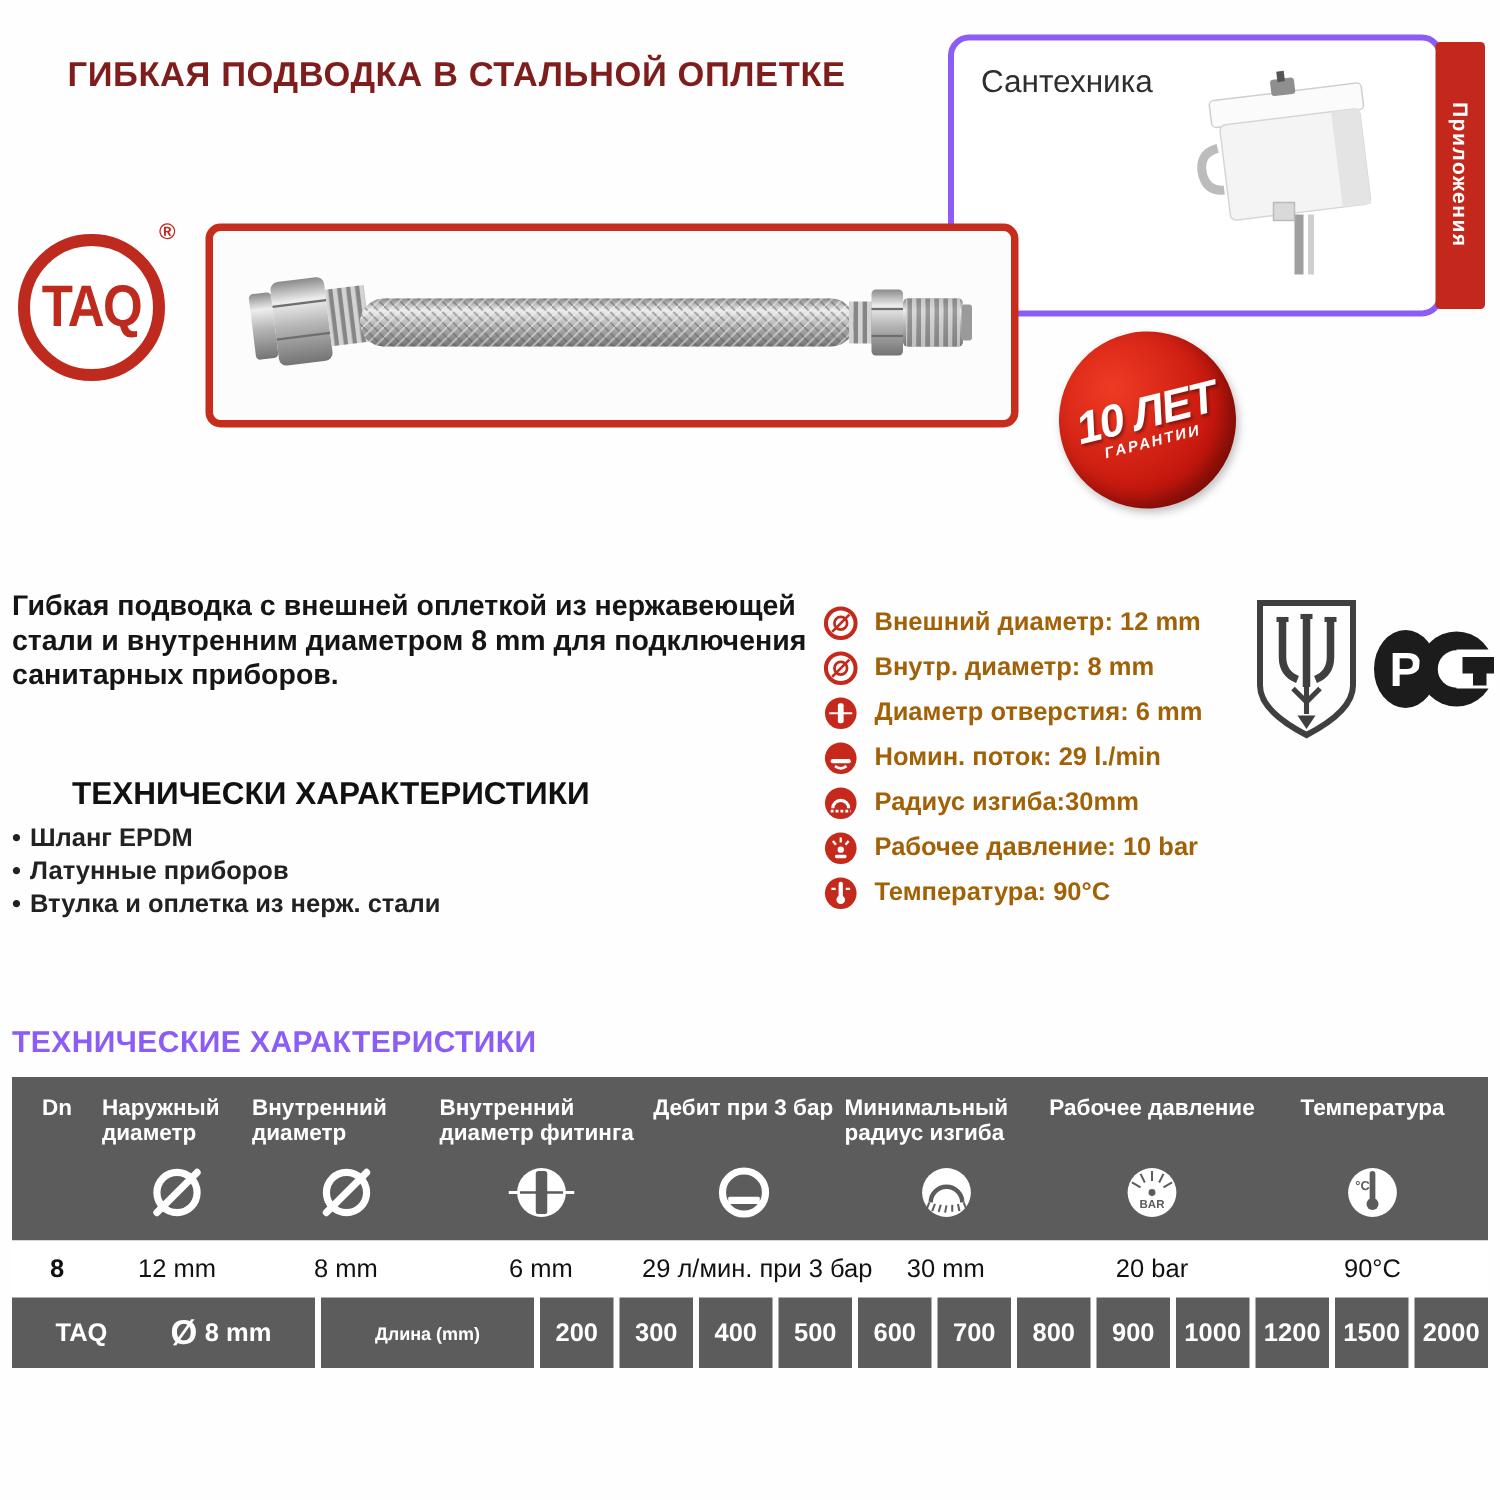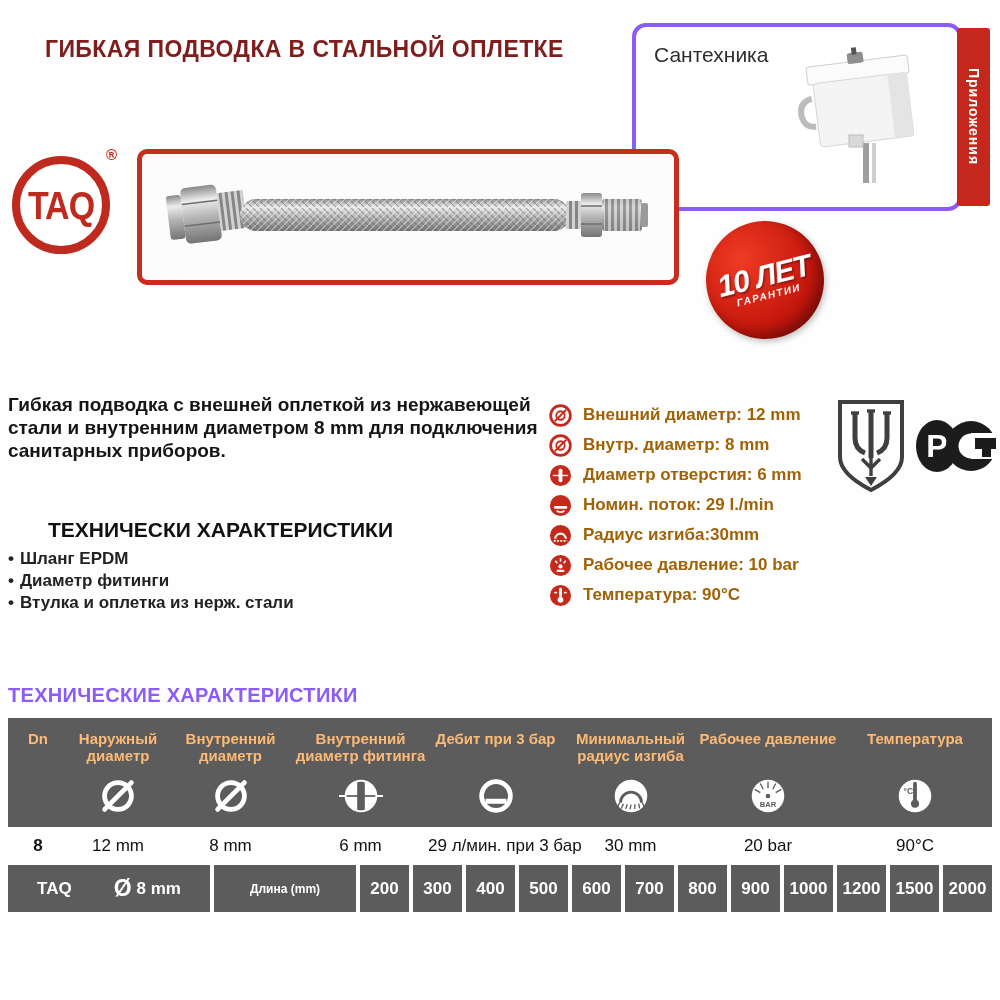--- a/index.html
+++ b/index.html
@@ -47,21 +47,21 @@
   .spec-icon{width:23px;height:23px;flex:0 0 23px;display:flex;}
 
   .trident{position:absolute;left:836px;top:398px;}
   .pct{position:absolute;left:914px;top:410px;}
 
   .table-heading{position:absolute;left:8px;top:684px;font-size:20px;font-weight:bold;color:#8b5cf6;letter-spacing:.3px;}
 
   .spec-table{position:absolute;left:8px;top:718px;width:984px;}
   .thead{display:flex;background:#5c5c5c;height:109px;}
   .th{display:flex;flex-direction:column;align-items:center;box-sizing:border-box;padding-top:12px;
-    color:#fdba74;font-weight:bold;font-size:15px;text-align:center;line-height:1.15;}
+    color:#ffffff;font-weight:bold;font-size:15px;text-align:left;line-height:1.15;}
   .th .hicon{margin-top:auto;margin-bottom:6px;}
   .c0{width:60px;} .c1{width:100px;} .c2{width:125px;} .c3{width:135px;}
   .c4{width:135px;} .c5{width:135px;} .c6{width:140px;} .c7{width:154px;}
   .tdata{display:flex;height:38px;align-items:center;background:#fff;}
   .td{text-align:center;font-size:17px;color:#111;white-space:nowrap;}
   .td.dn{font-weight:bold;}
 
   .length-row{position:absolute;left:8px;top:865px;width:984px;height:47px;display:flex;gap:4px;}
   .lcell{background:#5c5c5c;color:#fff;font-weight:bold;display:flex;align-items:center;
     justify-content:center;font-size:17px;white-space:nowrap;}
@@ -146,21 +146,21 @@
   <div class="badge">
     <span class="line1">10 ЛЕТ</span>
     <span class="line2">ГАРАНТИИ</span>
   </div>
 
   <div class="description">Гибкая подводка с внешней оплеткой из нержавеющей стали и внутренним диаметром 8 mm для подключения санитарных приборов.</div>
 
   <div class="techlist-heading">ТЕХНИЧЕСКИ ХАРАКТЕРИСТИКИ</div>
   <div class="techlist">
     <div class="row"><span class="bullet">•</span><span>Шланг EPDM</span></div>
-    <div class="row"><span class="bullet">•</span><span>Диаметр фитинги</span></div>
+    <div class="row"><span class="bullet">•</span><span>Латунные приборов</span></div>
     <div class="row"><span class="bullet">•</span><span>Втулка и оплетка из нерж. стали</span></div>
   </div>
 
   <div class="specs">
     <div class="spec-row">
       <span class="spec-icon">
         <svg width="23" height="23" viewBox="0 0 24 24">
             <circle cx="12" cy="12" r="10.3" fill="none" stroke="#c5291c" stroke-width="2.8"></circle>
             <circle cx="12" cy="12" r="4.4" fill="none" stroke="#c5291c" stroke-width="1.9"></circle>
             <line x1="6" y1="18" x2="18" y2="6" stroke="#c5291c" stroke-width="1.9"></line>

